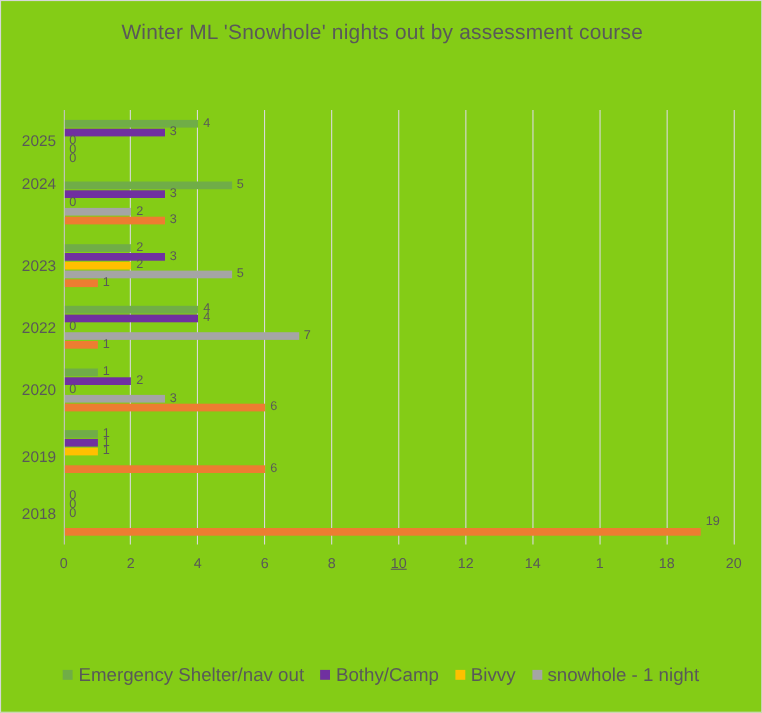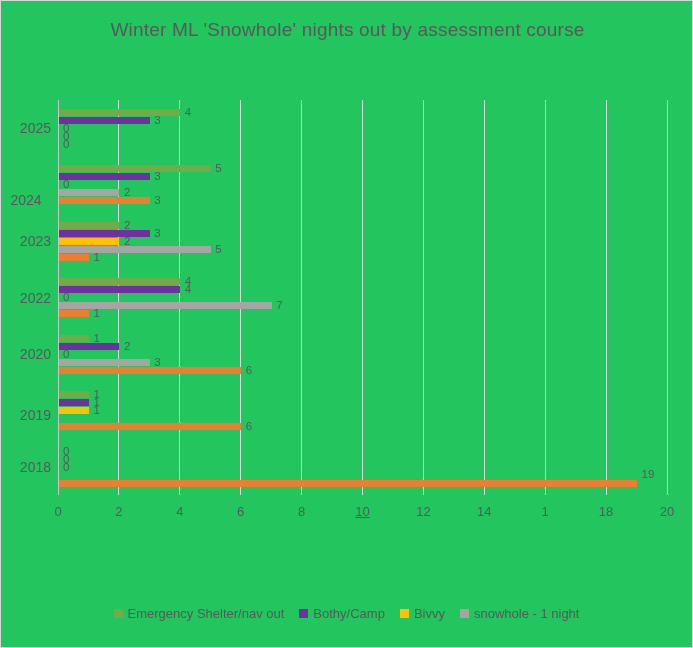--- a/index.html
+++ b/index.html
@@ -1,17 +1,17 @@
 <!DOCTYPE html>
 <html><head>
 <meta charset="utf-8">
 <style>
   html,body{margin:0;padding:0;background:#fff;}
   #stage{
-    position:relative;width:693px;height:648px;background:#22c55e;
+    position:relative;width:693px;height:648px;background:#84cc16;
     border:1px solid #d7d7d7;box-sizing:border-box;overflow:hidden;
     font-family:"Liberation Sans",sans-serif;
   }
   .title{
     position:absolute;left:0;top:14px;width:693px;text-align:center;
     color:#595959;font-size:19px;line-height:30px;letter-spacing:.2px;
   }
   .gridline{position:absolute;width:1px;background:#d9d9d9;}
   .gridline.zero{background:#c6c6c6;}
   .bar{position:absolute;height:7px;}
@@ -26,21 +26,21 @@
   .x-label{
     position:absolute;width:40px;text-align:center;height:16px;
     line-height:16px;font-size:13px;color:#595959;
   }
   .legend{
     position:absolute;left:0;right:0;top:605px;display:flex;
     justify-content:center;align-items:center;gap:15px;
   }
   .legend-item{display:flex;align-items:center;gap:5px;}
   .legend-swatch{width:9px;height:9px;flex:0 0 9px;}
-  .legend-label{font-size:13px;color:#595959;white-space:nowrap;line-height:15px;}
+  .legend-label{font-size:17px;color:#595959;white-space:nowrap;line-height:15px;}
 </style>
 </head>
 <body>
 
 <div id="stage">
   <div class="title">
     <div>Winter ML 'Snowhole' nights out by assessment course</div>
   </div>
   <div id="plot"></div>
   <div id="legend" class="legend">
@@ -84,21 +84,21 @@
     <div class="gridline" style="left: 665.5px; top: 99px; height: 394.5px;"></div>
     <div class="x-label" style="left: 646px; top: 502.5px;">20</div>
     <div class="y-label" style="top: 118.25px;">2025</div>
     <div class="bar" style="left: 57.5px; top: 107.75px; width: 121.8px; height: 7px; background: rgb(112, 173, 71);"></div>
     <div class="val-label" style="left: 183.8px; top: 104.75px;">4</div>
     <div class="bar" style="left: 57.5px; top: 115.75px; width: 91.35px; height: 7px; background: rgb(112, 48, 160);"></div>
     <div class="val-label" style="left: 153.35px; top: 112.75px;">3</div>
     <div class="val-label" style="left: 62px; top: 120.75px;">0</div>
     <div class="val-label" style="left: 62px; top: 128.75px;">0</div>
     <div class="val-label" style="left: 62px; top: 136.75px;">0</div>
-    <div class="y-label" style="top: 190px; text-align: center;">2024</div>
+    <div class="y-label" style="top: 157px;">2024</div>
     <div class="bar" style="left: 57.5px; top: 164.25px; width: 152.25px; height: 7px; background: rgb(112, 173, 71);"></div>
     <div class="val-label" style="left: 214.25px; top: 161.25px;">5</div>
     <div class="bar" style="left: 57.5px; top: 172.25px; width: 91.35px; height: 7px; background: rgb(112, 48, 160);"></div>
     <div class="val-label" style="left: 153.35px; top: 169.25px;">3</div>
     <div class="val-label" style="left: 62px; top: 177.25px;">0</div>
     <div class="bar" style="left: 57.5px; top: 188.25px; width: 60.9px; height: 7px; background: rgb(165, 165, 165);"></div>
     <div class="val-label" style="left: 122.9px; top: 185.25px;">2</div>
     <div class="bar" style="left: 57.5px; top: 196.25px; width: 91.35px; height: 7px; background: rgb(237, 125, 49);"></div>
     <div class="val-label" style="left: 153.35px; top: 193.25px;">3</div>
     <div class="y-label" style="top: 231.25px;">2023</div>

